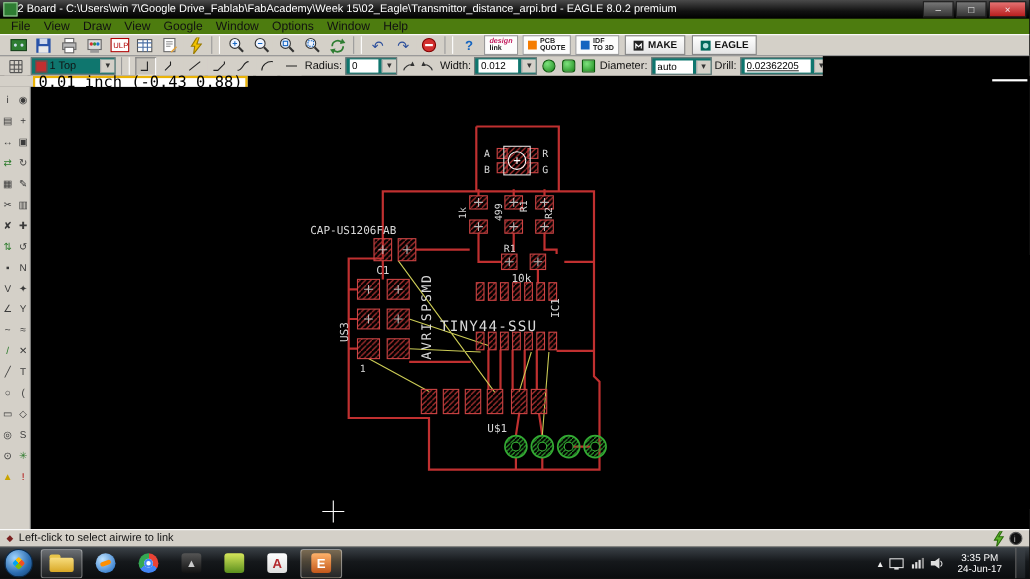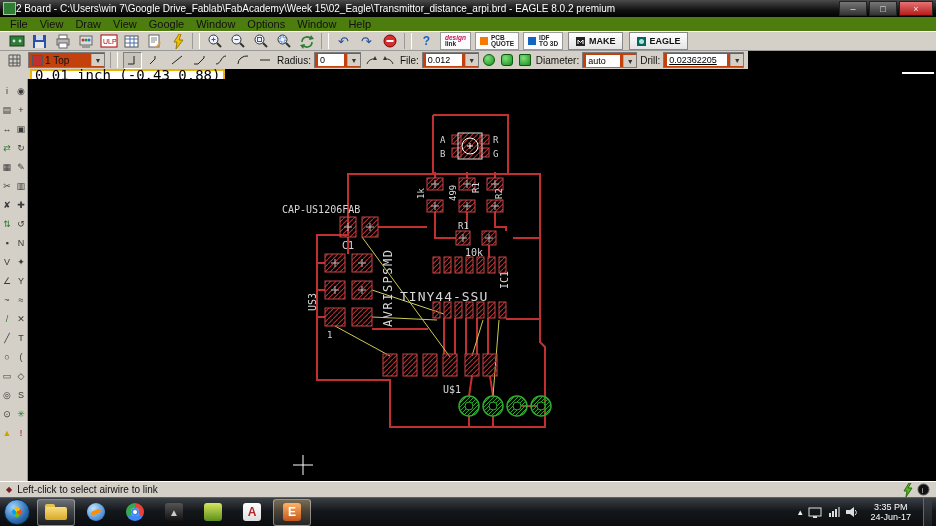--- a/index.html
+++ b/index.html
@@ -27,21 +27,21 @@
   .tbsep{width:6px;height:16px;border-left:1px solid #9a9a9a;border-right:1px solid #fff;margin:0 2px;}
   .lbtn{height:16px;background:#fcfcfc;border:1px solid #9a9a9a;display:flex;align-items:center;
         gap:3px;padding:0 4px;margin:0 1px;}
   .lbtn .two{display:flex;flex-direction:column;line-height:6.5px;font-size:6.5px;color:#222;font-weight:bold;}
   .lbtn .brand{color:#c2185b;font-style:italic;}
   .sq{width:8px;height:8px;}
   .bigbtn{height:16px;background:linear-gradient(#fff,#e4e4e4);border:1px solid #888;display:flex;
           align-items:center;gap:3px;padding:0 6px;font-size:9px;font-weight:bold;color:#111;margin:0 2px;}
   .toolbar2{position:absolute;top:51px;left:0;width:936px;height:18px;background:#d4d0c8;
             display:flex;align-items:center;padding-left:4px;box-sizing:border-box;gap:3px;font-size:10px;color:#111;}
-  .combo{height:14px;background:#c2410c;border:1px solid #7a7a7a;display:flex;align-items:center;
+  .combo{height:14px;background:#0f766e;border:1px solid #7a7a7a;display:flex;align-items:center;
          padding-left:3px;gap:2px;}
   .combo .val{font-size:10px;}
   .drop{width:12px;height:12px;background:#d4d0c8;border-left:1px solid #aaa;display:flex;
         align-items:center;justify-content:center;font-size:7px;color:#333;margin-left:auto;}
   .swatch{width:9px;height:9px;background:#c03030;border:1px solid #555;}
   .bend{width:17px;height:15px;background:#d4d0c8;border:1px solid #d4d0c8;display:flex;align-items:center;justify-content:center;}
   .bend.sel{border-color:#808080 #fff #fff #808080;background:#c8c4bc;}
   .mini{width:15px;height:14px;display:flex;align-items:center;justify-content:center;}
   .greendot{width:10px;height:10px;border-radius:50%;background:radial-gradient(circle at 35% 30%,#7de27d,#1d8a1d);border:1px solid #0c5a0c;}
   input.pval{height:12px;border:1px solid #7a7a7a;font-size:9px;font-family:"Liberation Sans",sans-serif;padding:0 2px;}
@@ -316,21 +316,21 @@
           <path d="M2 9 A7 7 0 0 1 10 4" stroke="#333" fill="none"></path>
           <polygon points="10,1 12,5 8,5" fill="#333"></polygon>
         </svg>
       </div>
     <div class="mini">
         <svg width="12" height="11">
           <path d="M10 9 A7 7 0 0 0 2 4" stroke="#333" fill="none"></path>
           <polygon points="2,1 0,5 4,5" fill="#333"></polygon>
         </svg>
       </div>
-    <span>File:</span>
+    <span>Width:</span>
     <div class="combo" style="width:52px;">
       <input class="pval" style="width: 32px; border: none;" value="0.012">
       <div class="drop">▼</div>
     </div>
     <div class="mini">
         <div class="greendot"></div>
       </div>
     <div class="mini">
         <div class="greendot" style="border-radius:3px;"></div>
       </div>

